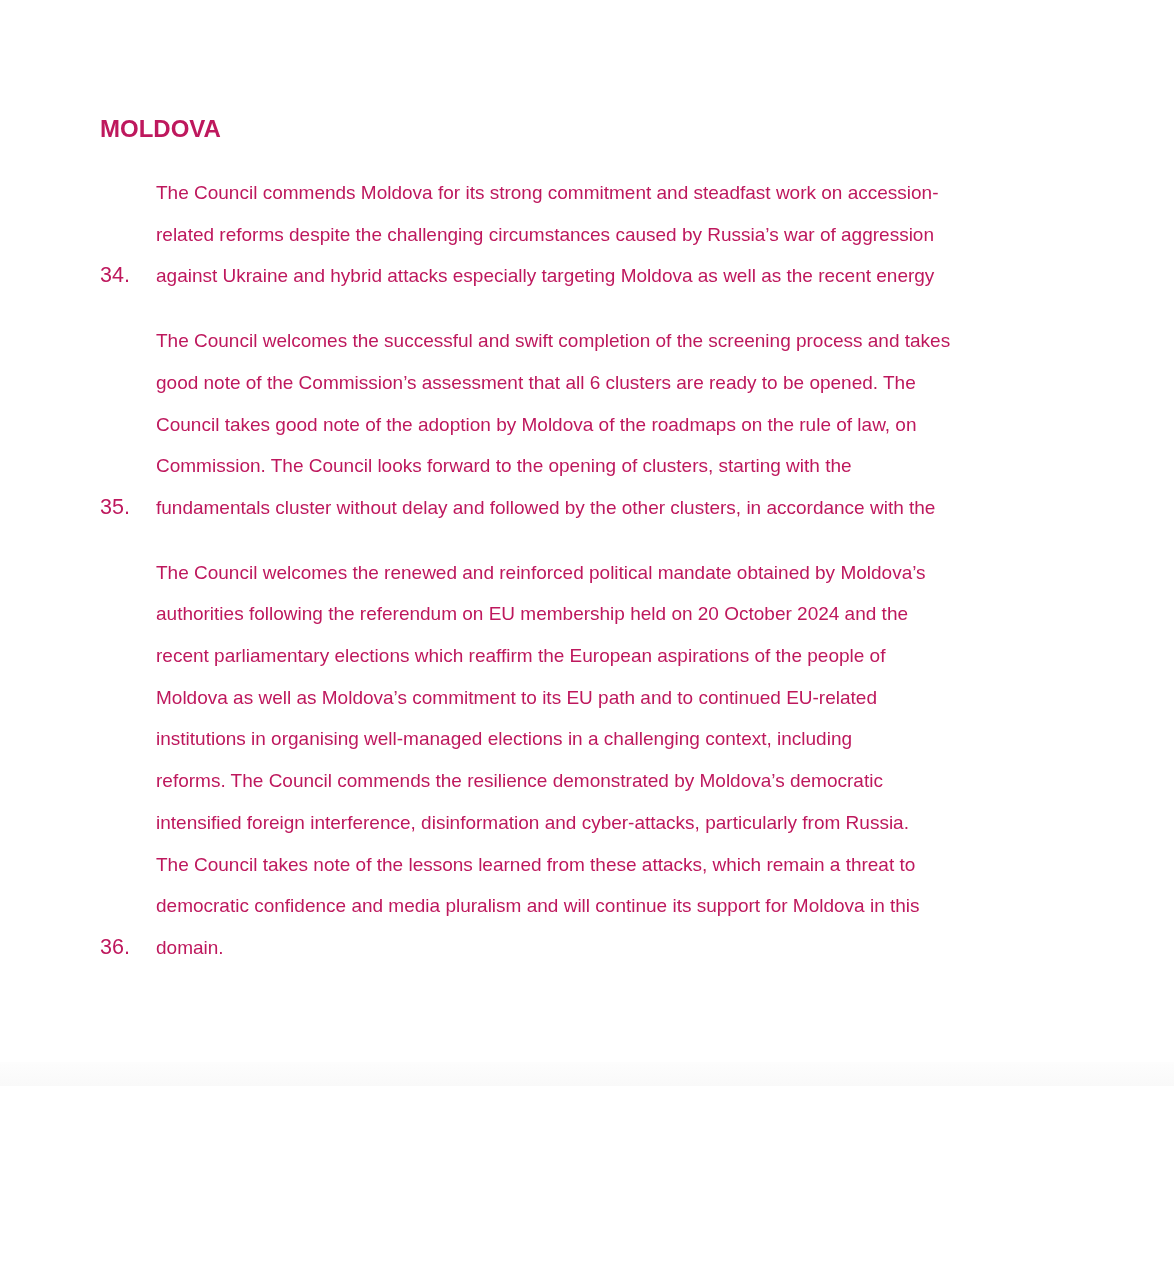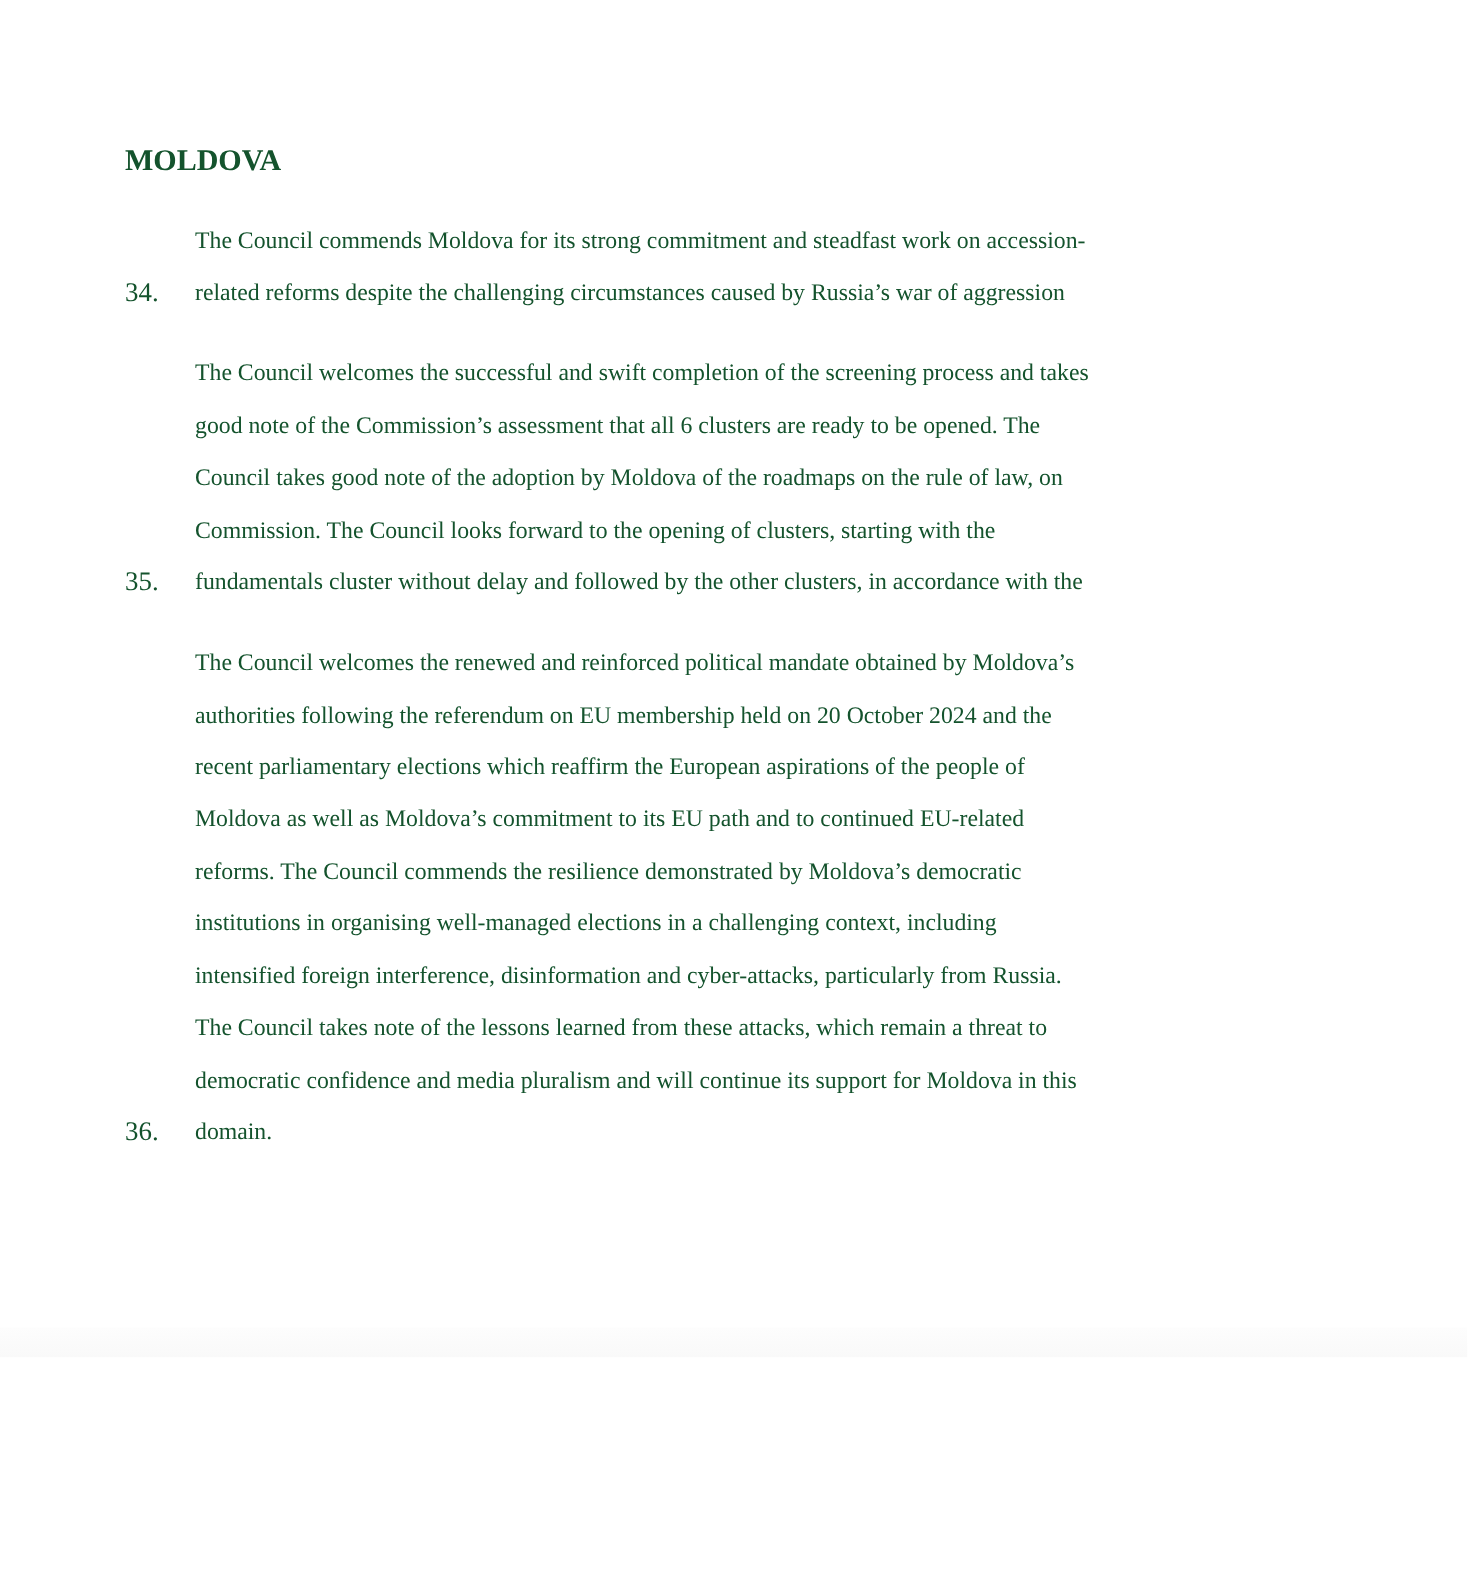--- a/index.html
+++ b/index.html
@@ -6,22 +6,22 @@
     margin: 0;
     padding: 0;
     background: #ffffff;
   }
   .page {
     position: relative;
     width: 1174px;
     height: 1086px;
     background: #ffffff;
     overflow: hidden;
-    font-family: Liberation Serif, serif;
-    color: #14532d;
+    font-family: Liberation Sans, sans-serif;
+    color: #be185d;
   }
   .content {
     position: absolute;
     left: 100px;
     top: 114px;
     width: 980px;
   }
   .doc-heading {
     font-size: 24px;
     font-weight: bold;
@@ -61,41 +61,42 @@
 
 <div class="page">
   <div class="content">
     <h1 class="doc-heading">MOLDOVA</h1>
     <div id="paragraphs">
         <div class="para">
           <div class="para-number">34.</div>
           <div class="para-lines">
             <div class="line">The Council commends Moldova for its strong commitment and steadfast work on accession-</div>
             <div class="line">related reforms despite the challenging circumstances caused by Russia’s war of aggression</div>
+            <div class="line">against Ukraine and hybrid attacks especially targeting Moldova as well as the recent energy</div>
           </div>
         </div>
         <div class="para">
           <div class="para-number">35.</div>
           <div class="para-lines">
             <div class="line">The Council welcomes the successful and swift completion of the screening process and takes</div>
             <div class="line">good note of the Commission’s assessment that all 6 clusters are ready to be opened. The</div>
             <div class="line">Council takes good note of the adoption by Moldova of the roadmaps on the rule of law, on</div>
             <div class="line">Commission. The Council looks forward to the opening of clusters, starting with the</div>
             <div class="line">fundamentals cluster without delay and followed by the other clusters, in accordance with the</div>
           </div>
         </div>
         <div class="para">
           <div class="para-number">36.</div>
           <div class="para-lines">
             <div class="line">The Council welcomes the renewed and reinforced political mandate obtained by Moldova’s</div>
             <div class="line">authorities following the referendum on EU membership held on 20 October 2024 and the</div>
             <div class="line">recent parliamentary elections which reaffirm the European aspirations of the people of</div>
             <div class="line">Moldova as well as Moldova’s commitment to its EU path and to continued EU-related</div>
+            <div class="line">institutions in organising well-managed elections in a challenging context, including</div>
             <div class="line">reforms. The Council commends the resilience demonstrated by Moldova’s democratic</div>
-            <div class="line">institutions in organising well-managed elections in a challenging context, including</div>
             <div class="line">intensified foreign interference, disinformation and cyber-attacks, particularly from Russia.</div>
             <div class="line">The Council takes note of the lessons learned from these attacks, which remain a threat to</div>
             <div class="line">democratic confidence and media pluralism and will continue its support for Moldova in this</div>
             <div class="line">domain.</div>
           </div>
         </div>
       </div>
   </div>
   <div class="page-bottom-edge"></div>
 </div>

